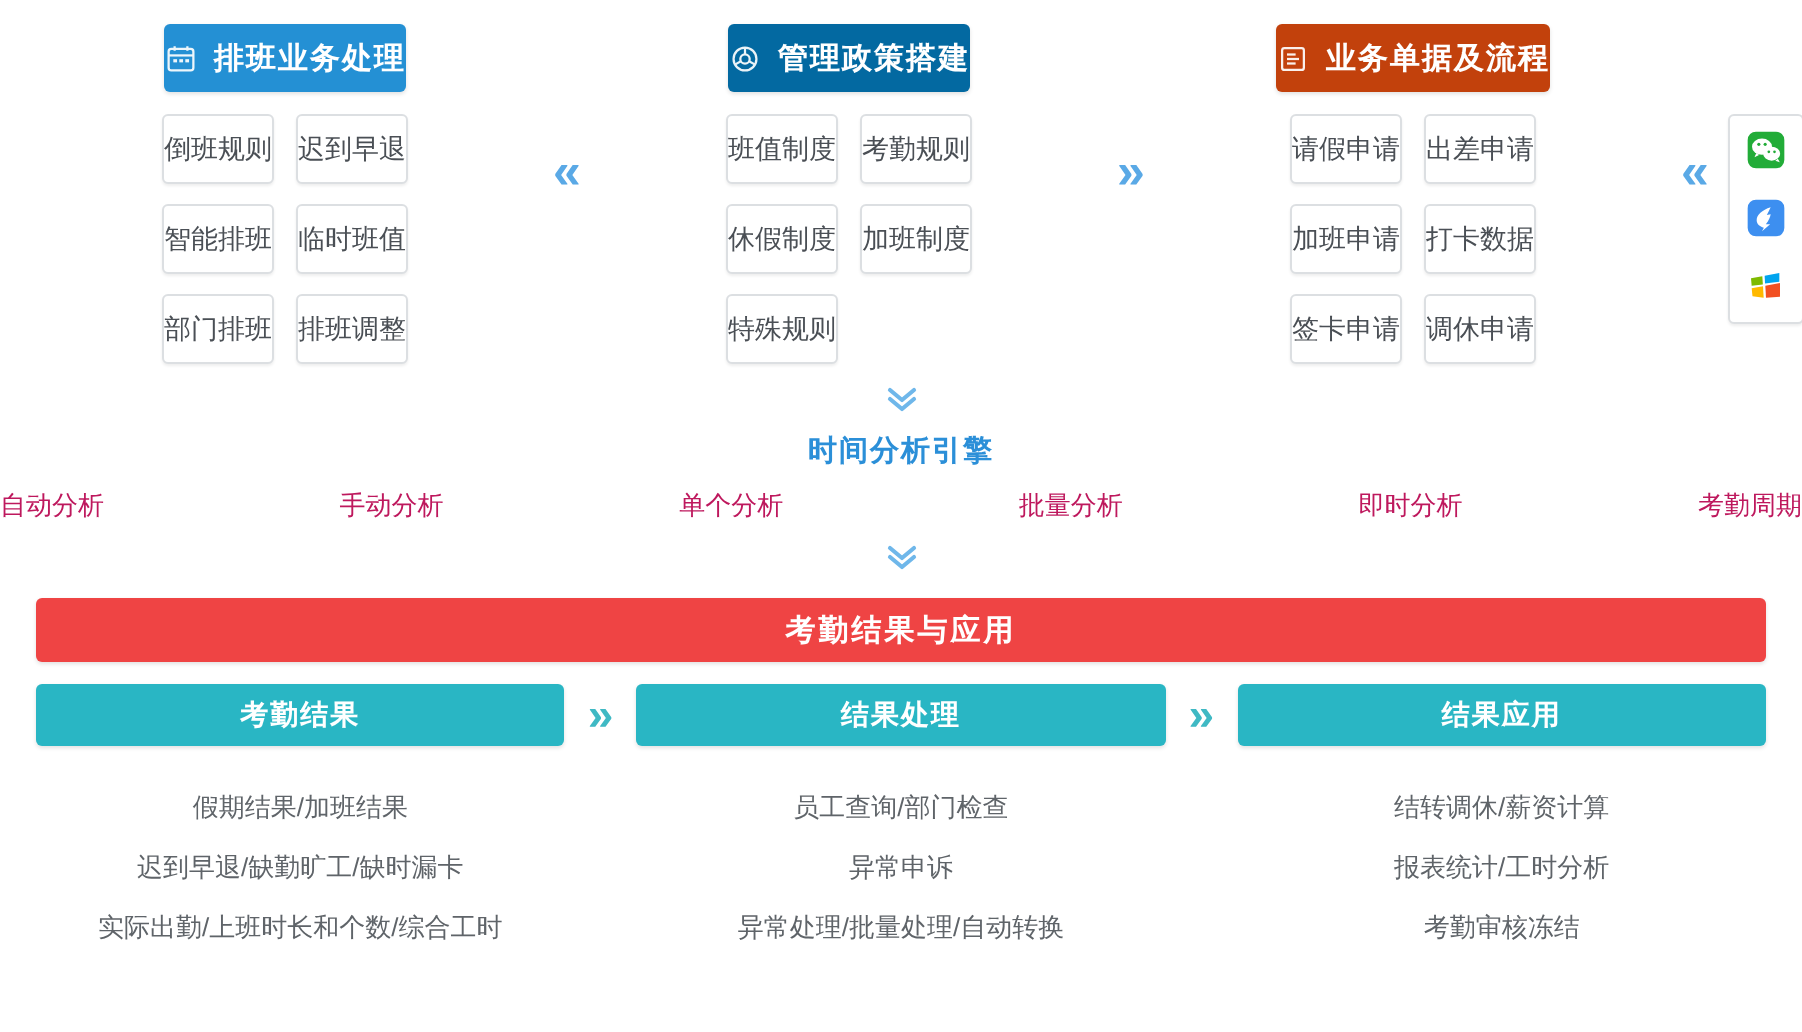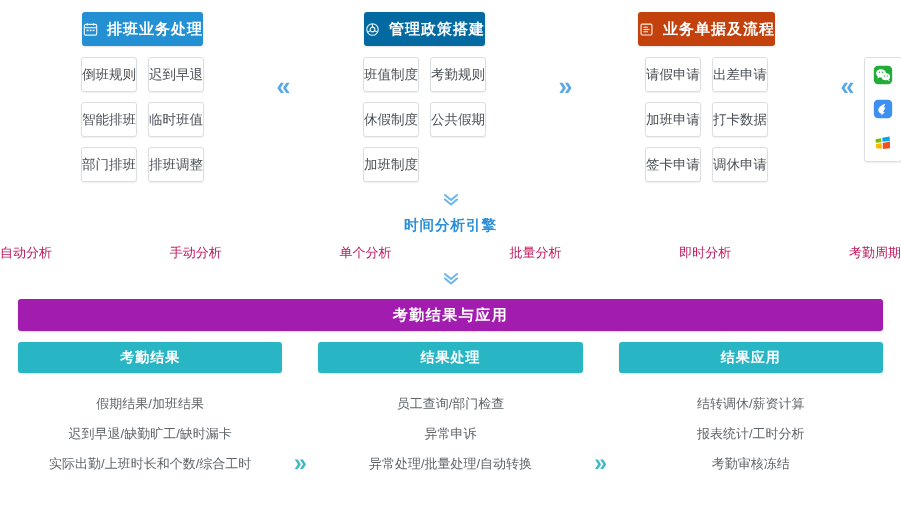--- a/index.html
+++ b/index.html
@@ -144,21 +144,21 @@
     letter-spacing: 1.5px;
     display: flex;
     align-items: center;
     justify-content: center;
     box-shadow: 0 1px 2px rgba(0,0,0,.12);
   }
 
   
   .bottom-area {
     display: flex;
-    align-items: flex-end;
+    align-items: flex-start;
     padding: 11px 18px 0 18px;
     box-sizing: border-box;
     width: 901px;
   }
   .bcol {
     flex: 1 1 0;
     display: flex;
     flex-direction: column;
     position: relative;
   }
@@ -236,22 +236,22 @@
           <line x1="2.6" y1="11" x2="5.8" y2="9.2"></line>
           <line x1="13.4" y1="11" x2="10.2" y2="9.2"></line>
         </svg>
       </span>
       <span>管理政策搭建</span>
     </div>
     <div class="grid">
       <div class="cell">班值制度</div>
       <div class="cell">考勤规则</div>
       <div class="cell">休假制度</div>
-      <div class="cell">公共假期</div>
       <div class="cell">加班制度</div>
+      <div class="cell">特殊规则</div>
     </div>
   </div>
 
   <div class="chev">»</div>
 
   <div class="col">
     <div class="col-header" style="background:#c2410c">
       <span class="hicon">
         <svg viewBox="0 0 16 16" width="15" height="15" fill="none" stroke="#ffffff" stroke-width="1.2">
           <rect x="2.2" y="2.2" width="11.6" height="11.6" rx="1.2"></rect>
@@ -322,21 +322,21 @@
     <span>考勤周期</span>
   </div>
   <div class="dchev">
     <svg width="20" height="15" viewBox="0 0 20 15" fill="none" stroke="#6fb7ea" stroke-width="2.1" stroke-linecap="round" stroke-linejoin="round">
       <polyline points="4,3 10,8 16,3"></polyline>
       <polyline points="4,7.5 10,12.5 16,7.5"></polyline>
     </svg>
   </div>
 </div>
 
-<div class="results-banner" style="background:#a21caf">
+<div class="results-banner" style="background:#ef4444">
   <span>考勤结果与应用</span>
 </div>
 
 <div class="bottom-area">
 
   <div class="bcol">
     <div class="bcol-inner">
       <div class="bcol-header" style="background:#29b6c4">
         <span>考勤结果</span>
       </div>

